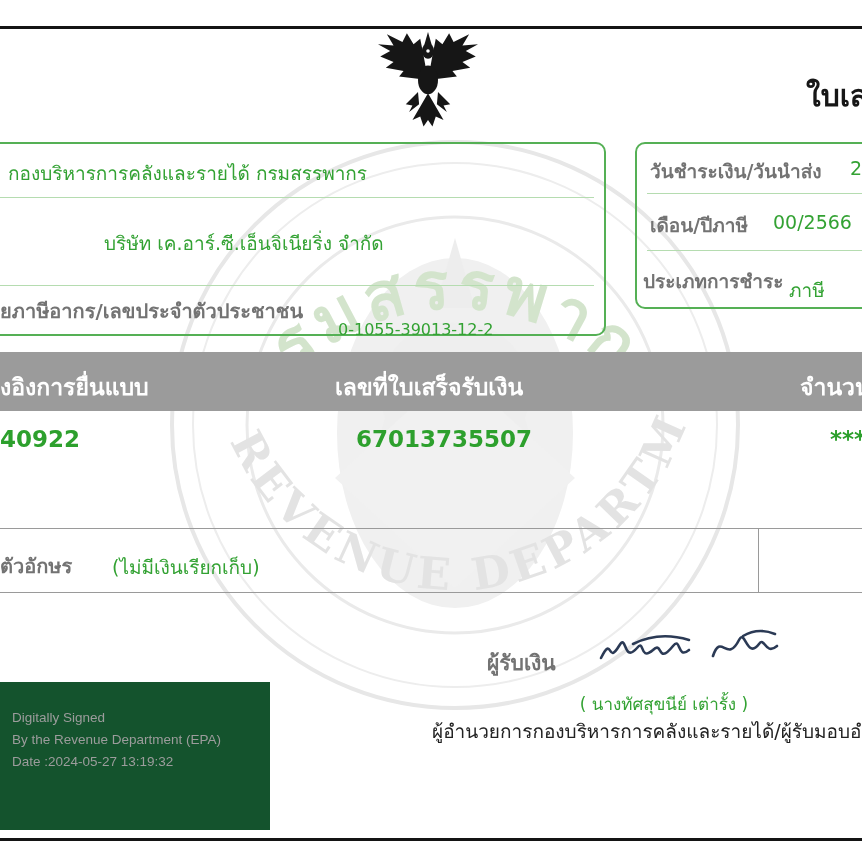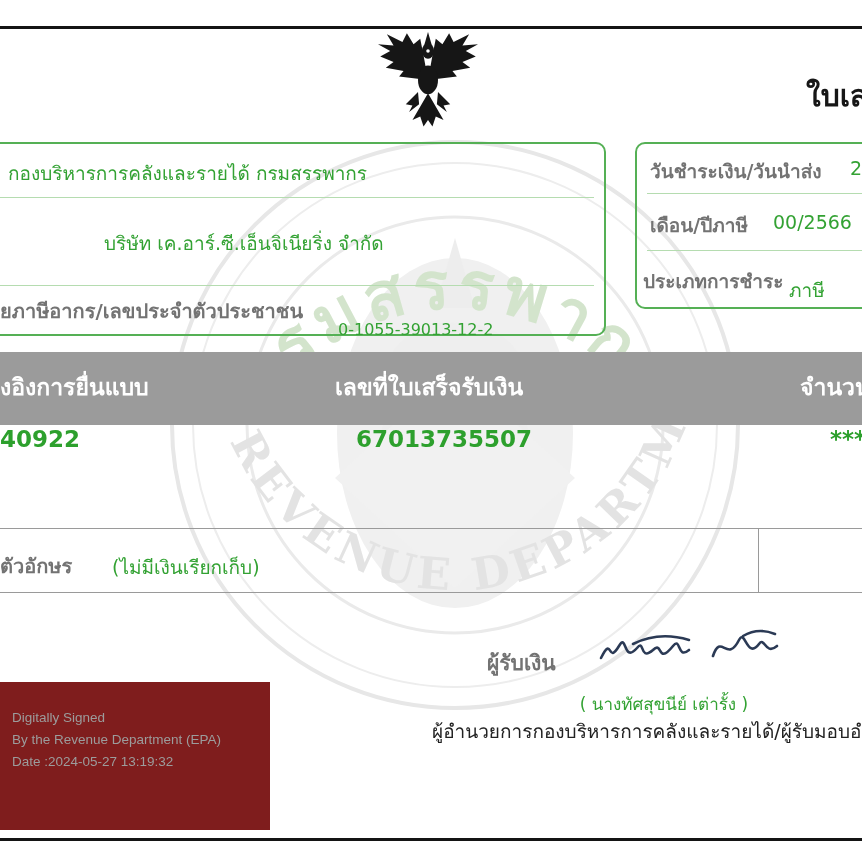--- a/index.html
+++ b/index.html
@@ -7,24 +7,24 @@
         font-family:"DejaVu Sans",sans-serif;color:#161616;}
   .abs{position:absolute;white-space:nowrap;}
   .green{color:#33a233;}
   .blk{color:#737373;font-weight:bold;}
   .top-border,.bottom-border{position:absolute;left:0;width:862px;height:3px;background:#141414;z-index:3;}
   .wm{position:absolute;left:135px;top:118px;z-index:0;}
   .gbox{position:absolute;border:2px solid #55b055;border-radius:10px;z-index:2;background:transparent;}
   .gdiv{position:absolute;height:1px;background:#b5dcb0;}
   .vline{position:absolute;width:1px;background:#9a9a9a;z-index:2;}
   .hline{position:absolute;left:0;width:862px;height:1px;background:#9a9a9a;z-index:2;}
-  .thead{position:absolute;left:0;top:352px;width:862px;height:73px;background:#9b9b9b;z-index:2;}
+  .thead{position:absolute;left:0;top:352px;width:862px;height:59px;background:#9b9b9b;z-index:2;}
   .thead .abs{color:#ffffff;font-weight:bold;font-size:23px;}
   .tval{font-size:23px;font-weight:bold;color:#2da02d;z-index:2;}
-  .stamp{position:absolute;left:0;top:682px;width:270px;height:148px;background:#7f1d1d;z-index:2;}
+  .stamp{position:absolute;left:0;top:682px;width:270px;height:148px;background:#14532d;z-index:2;}
   .stamp div{position:absolute;left:12px;color:#9c9c9c;font-size:13.5px;white-space:nowrap;
              font-family:"Liberation Sans",sans-serif;}
   .z2{z-index:2;}
 </style>
 </head>
 <body>
 
 <div id="page">
 
   <svg class="wm" width="650" height="630" viewBox="0 0 650 630">

